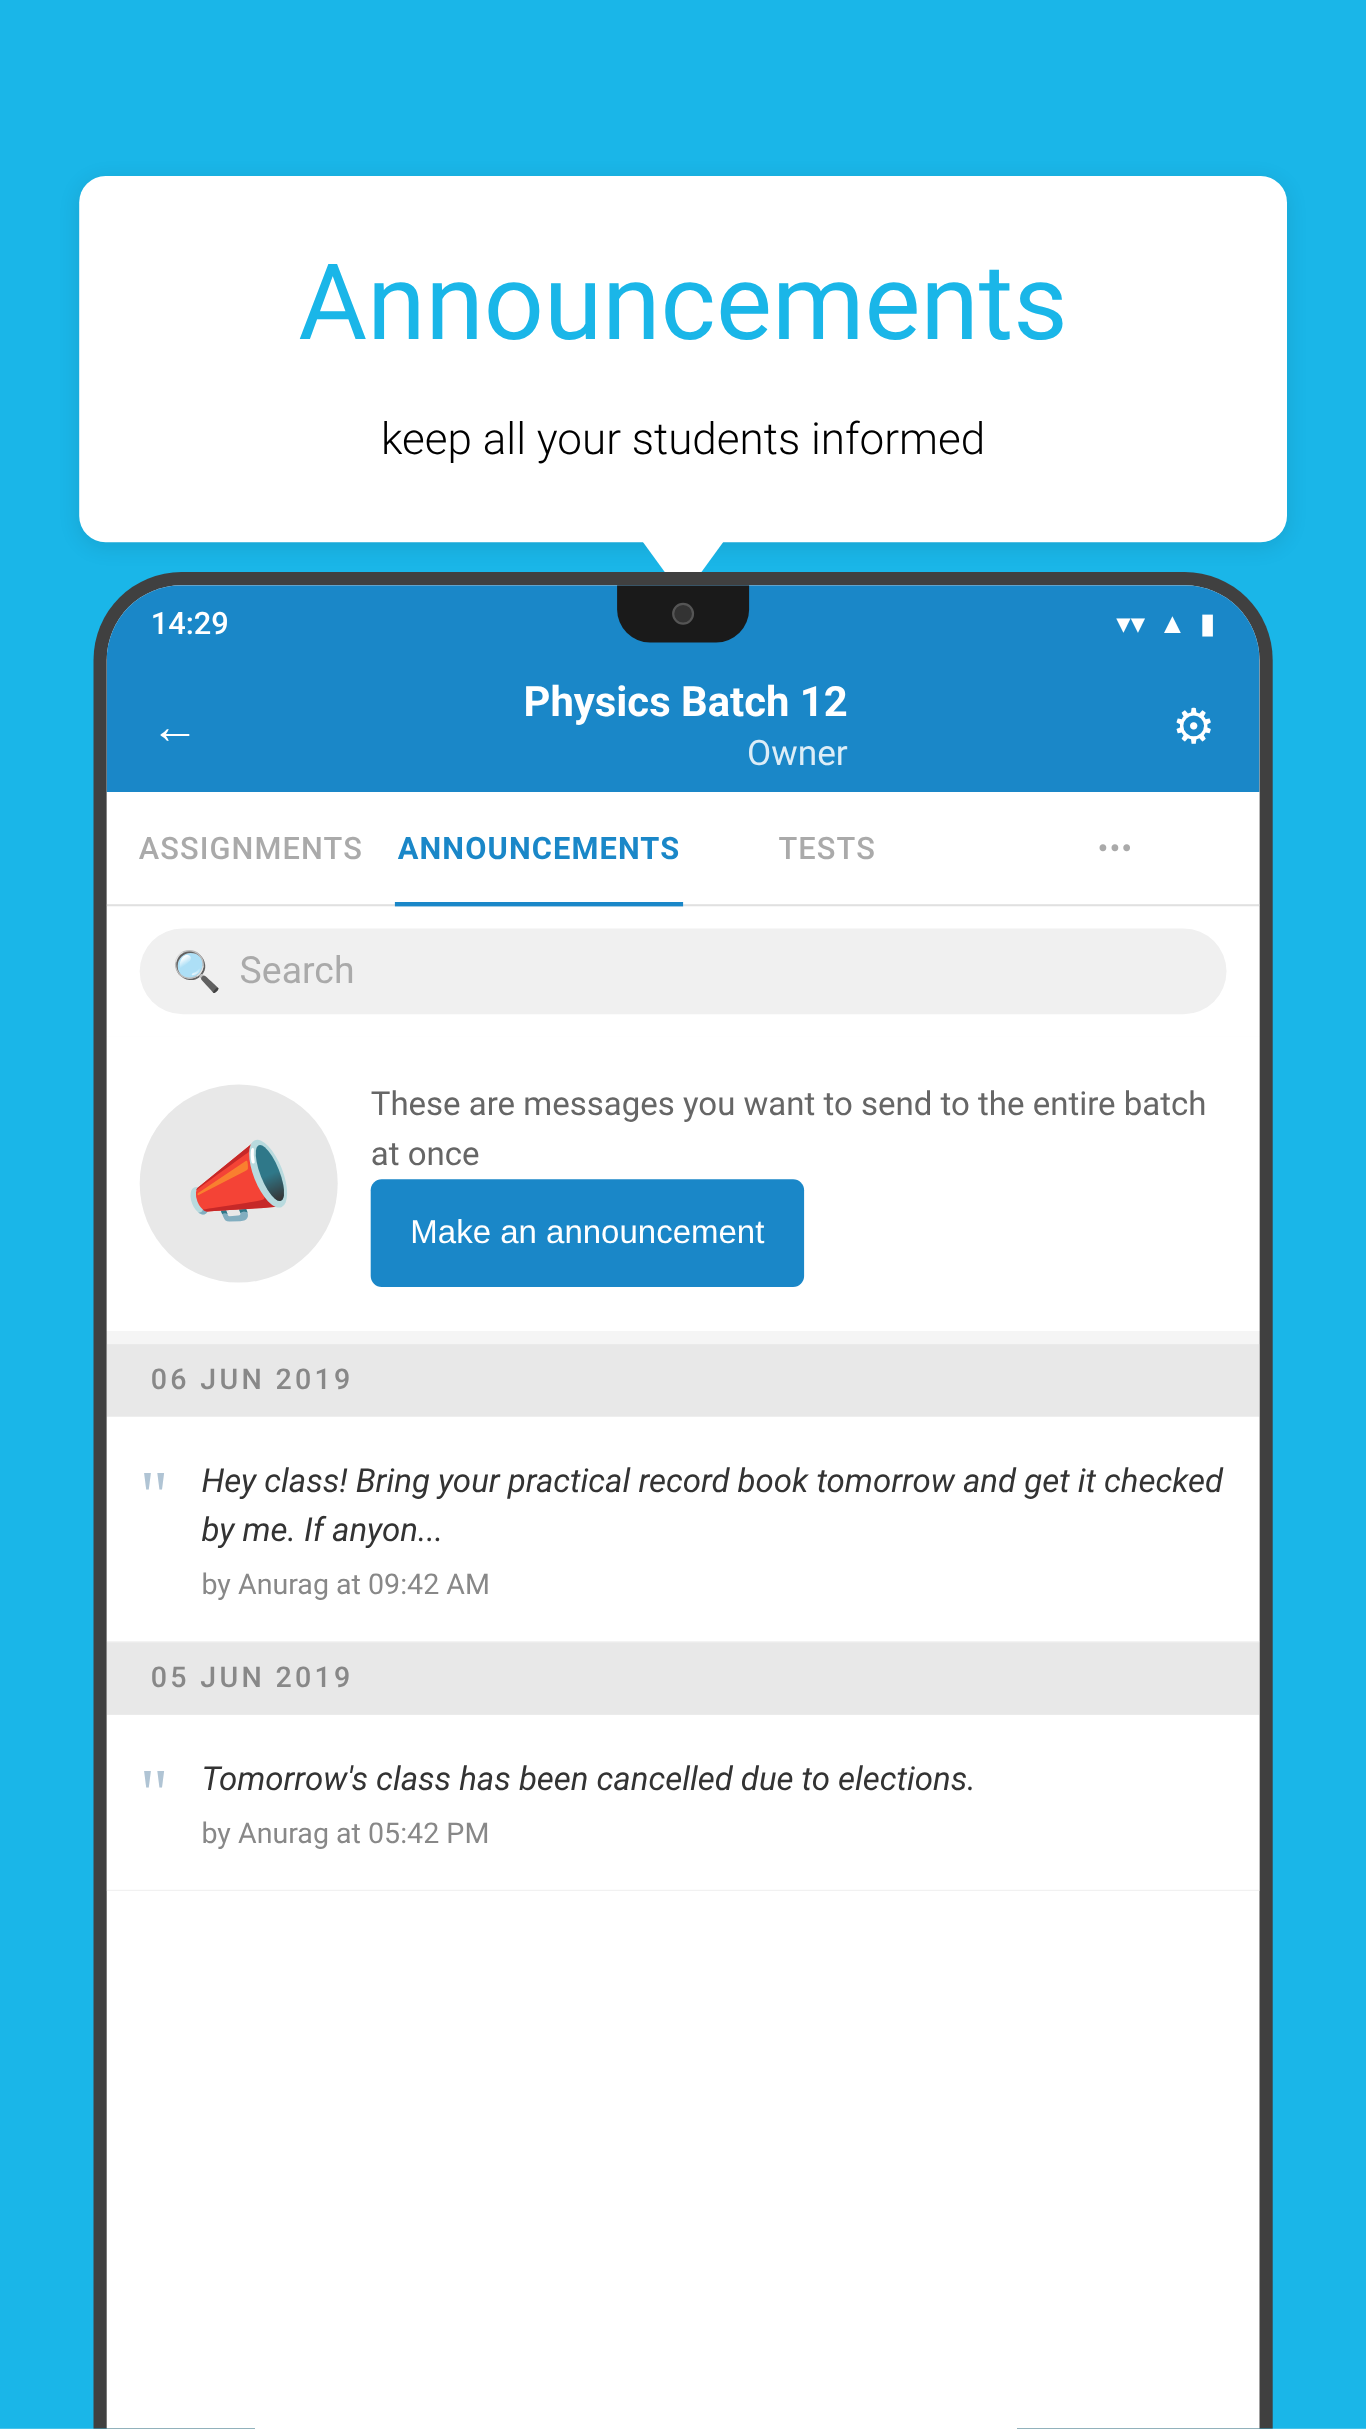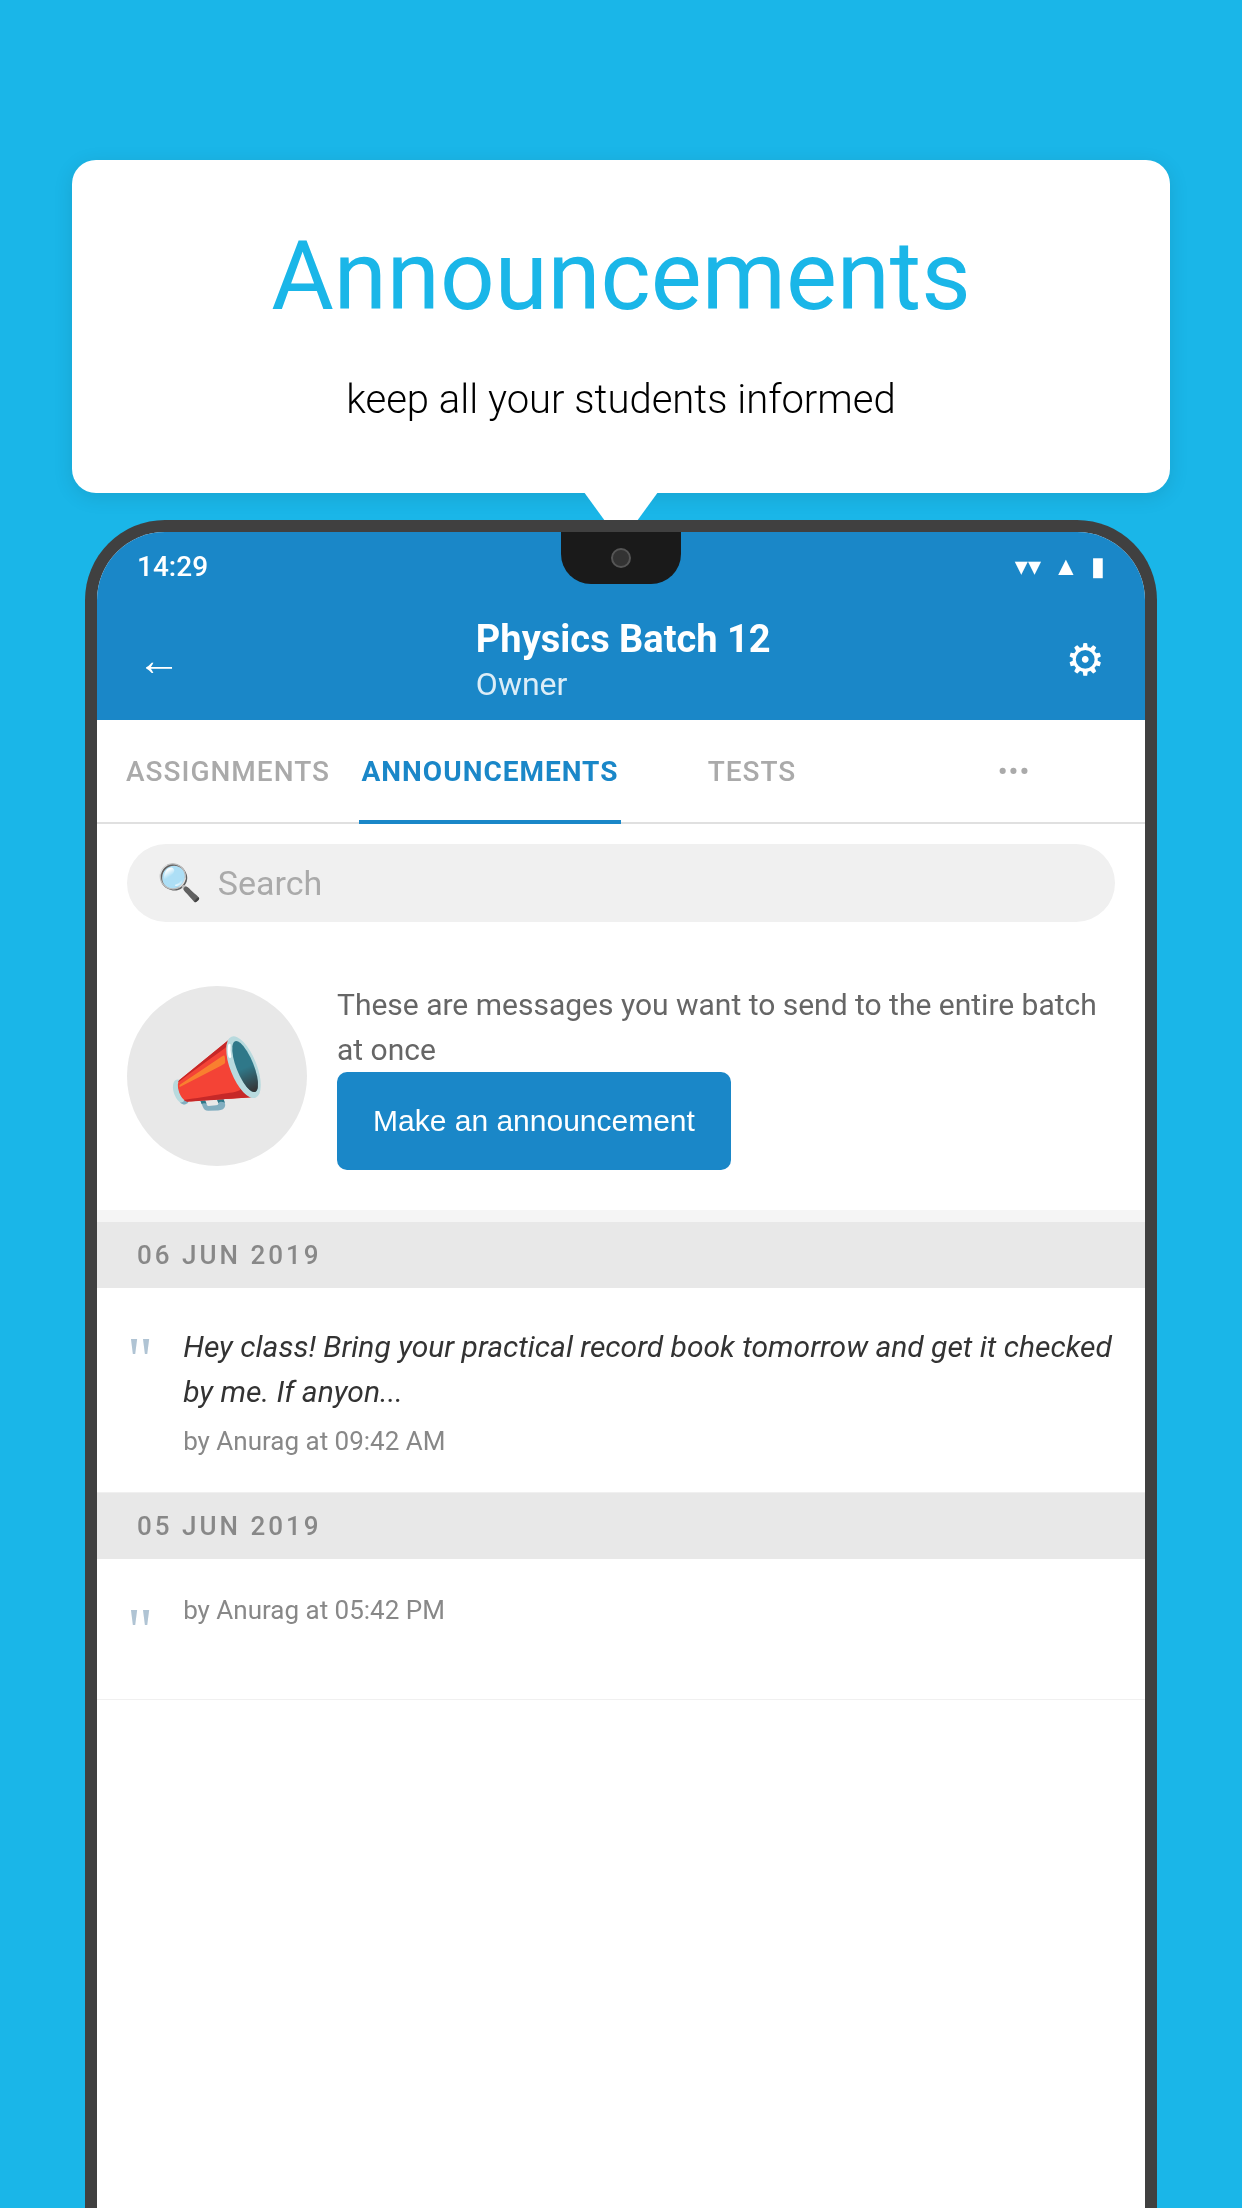--- a/index.html
+++ b/index.html
@@ -123,21 +123,21 @@
       align-items: center;
       justify-content: space-between;
       padding: 0 40px;
     }
     .header-back {
       color: white;
       font-size: 44px;
       cursor: pointer;
     }
     .header-title-block {
-      text-align: left;
+      text-align: right;
     }
     .header-title {
       color: white;
       font-size: 38px;
       font-weight: 700;
     }
     .header-subtitle {
       color: rgba(255,255,255,0.85);
       font-size: 32px;
       margin-top: 4px;
@@ -372,19 +372,20 @@
         <div class="message-content">
           <p class="message-text">Hey class! Bring your practical record book tomorrow and get it checked by me. If anyon...</p>
           <p class="message-author">by Anurag at 09:42 AM</p>
         </div>
       </div>
 
       <div class="date-separator">05  JUN  2019</div>
       <div class="message-item">
         <div class="quote-icon">"</div>
         <div class="message-content">
+          <p class="message-text">Tomorrow's class has been cancelled due to elections.</p>
           <p class="message-author">by Anurag at 05:42 PM</p>
         </div>
       </div>
 
     </div>
   </div>
 </div>
 
 </body></html>

